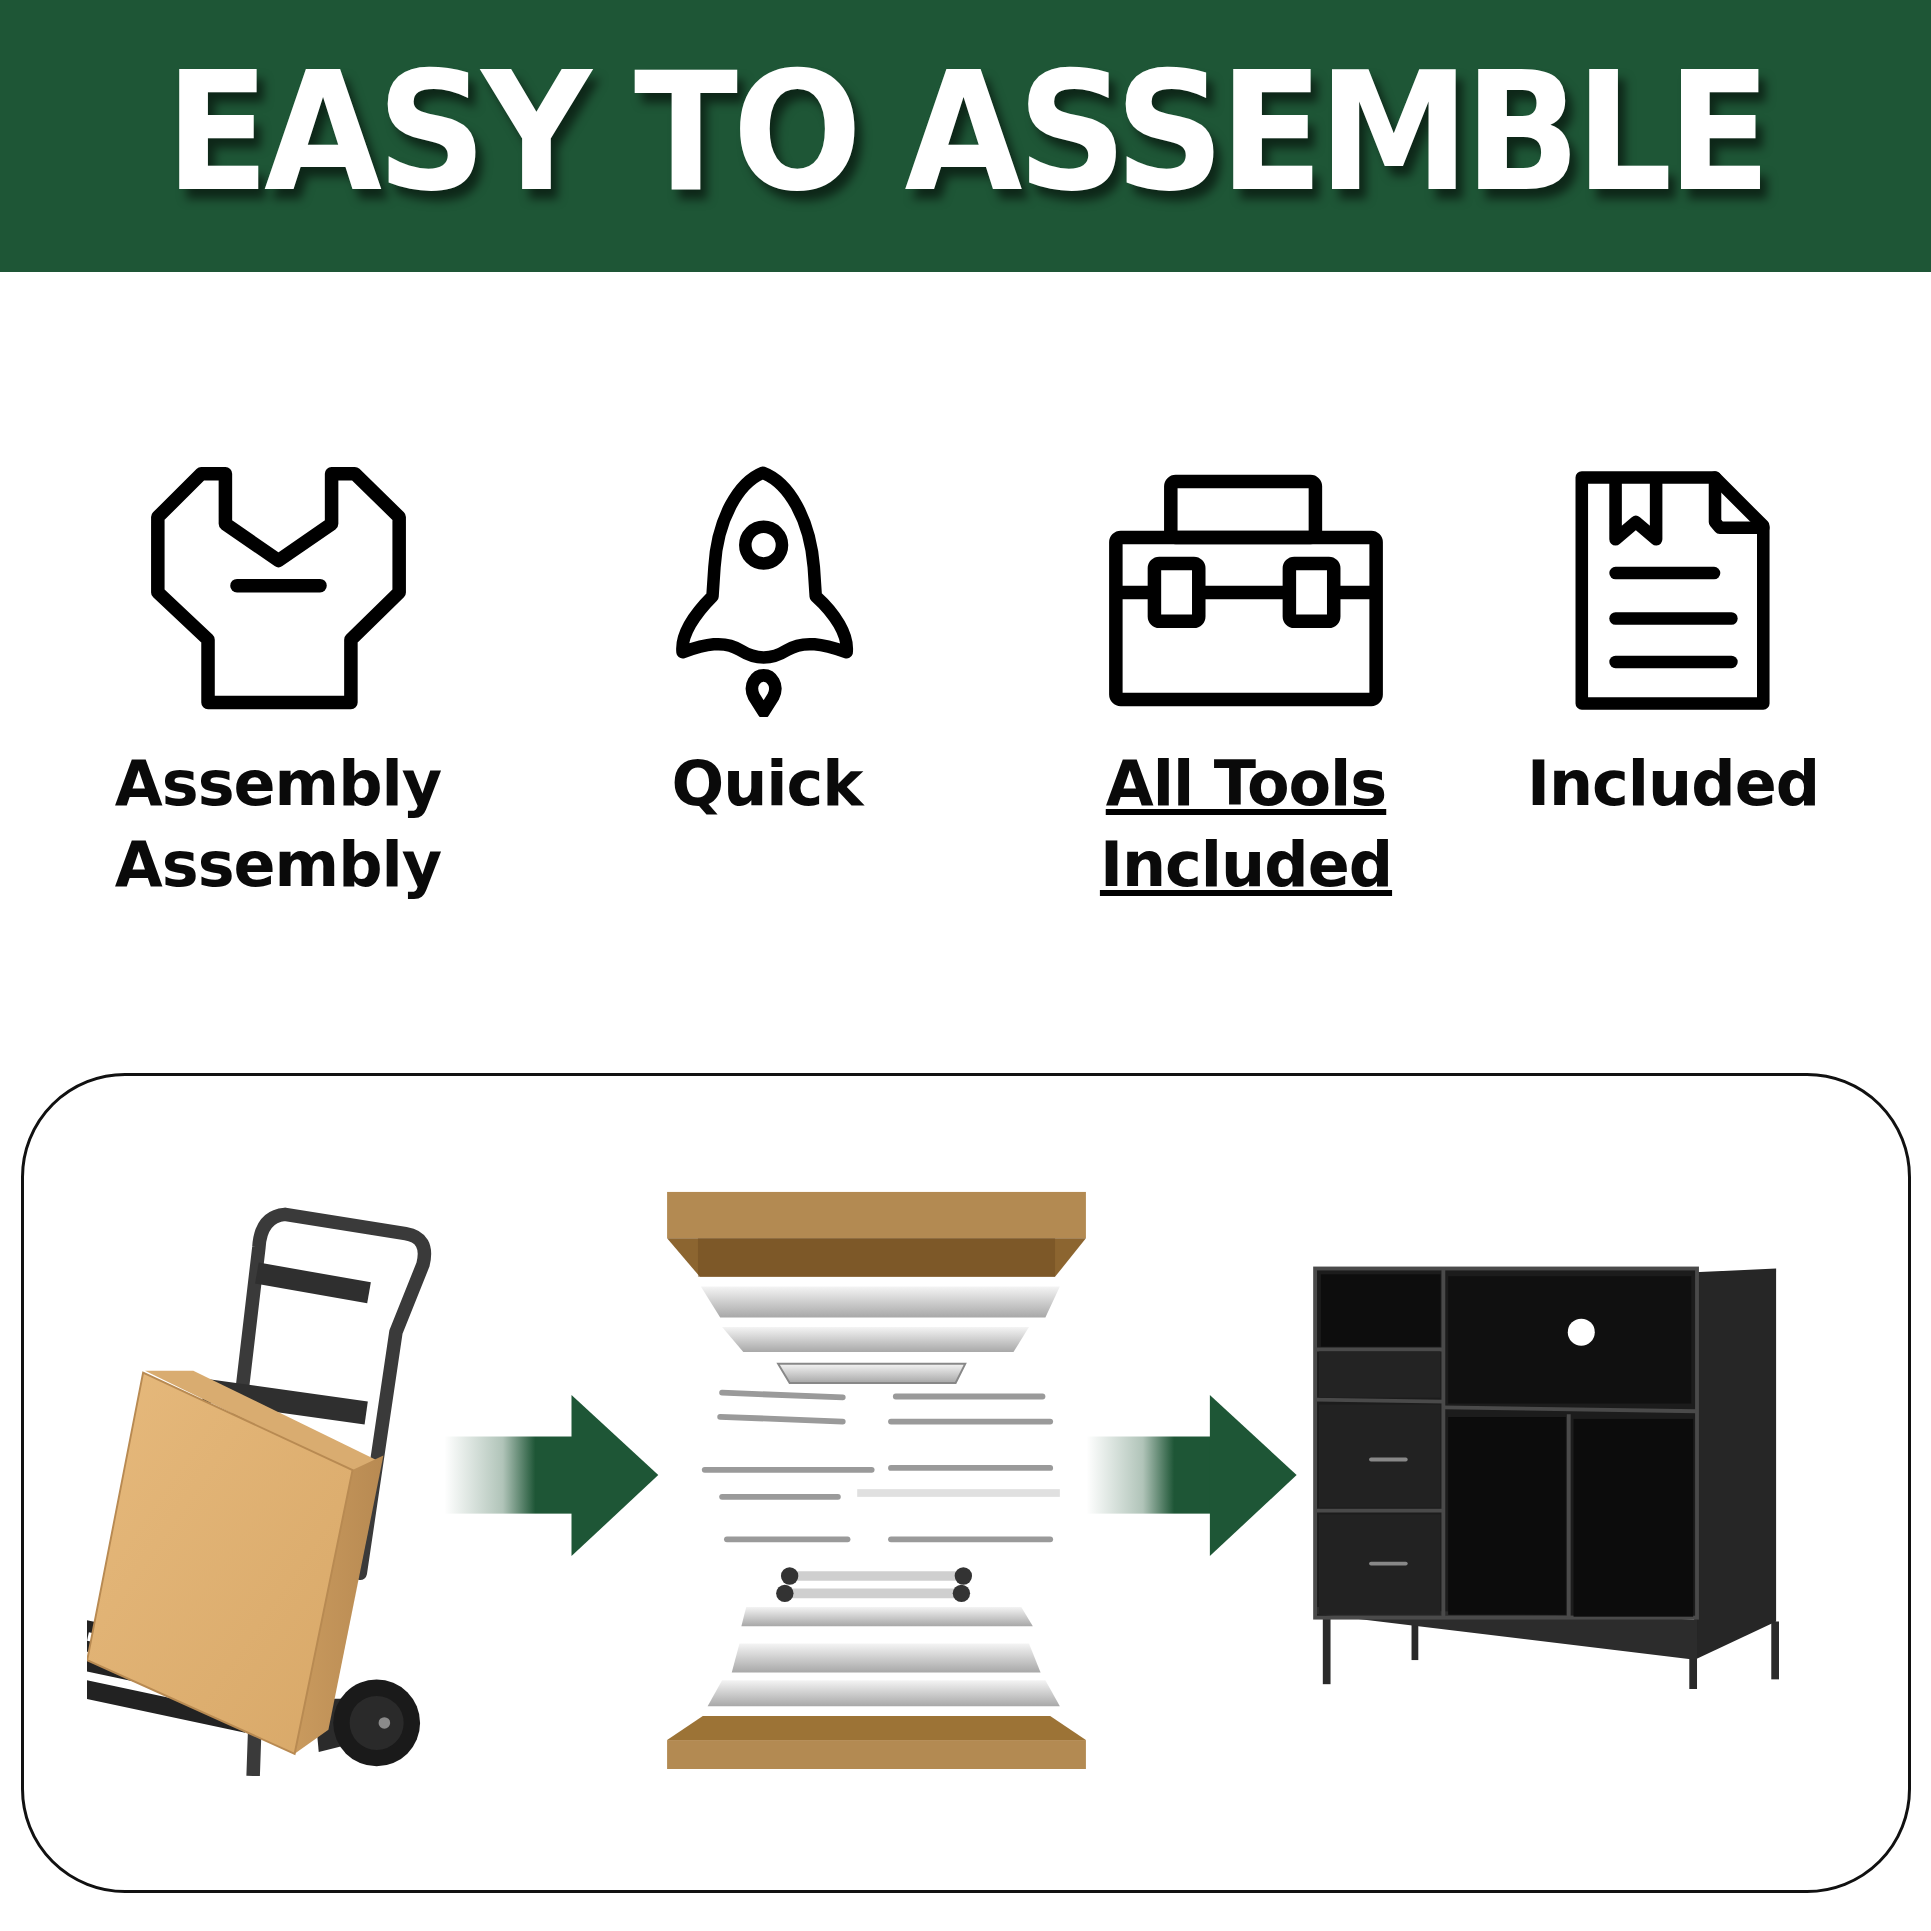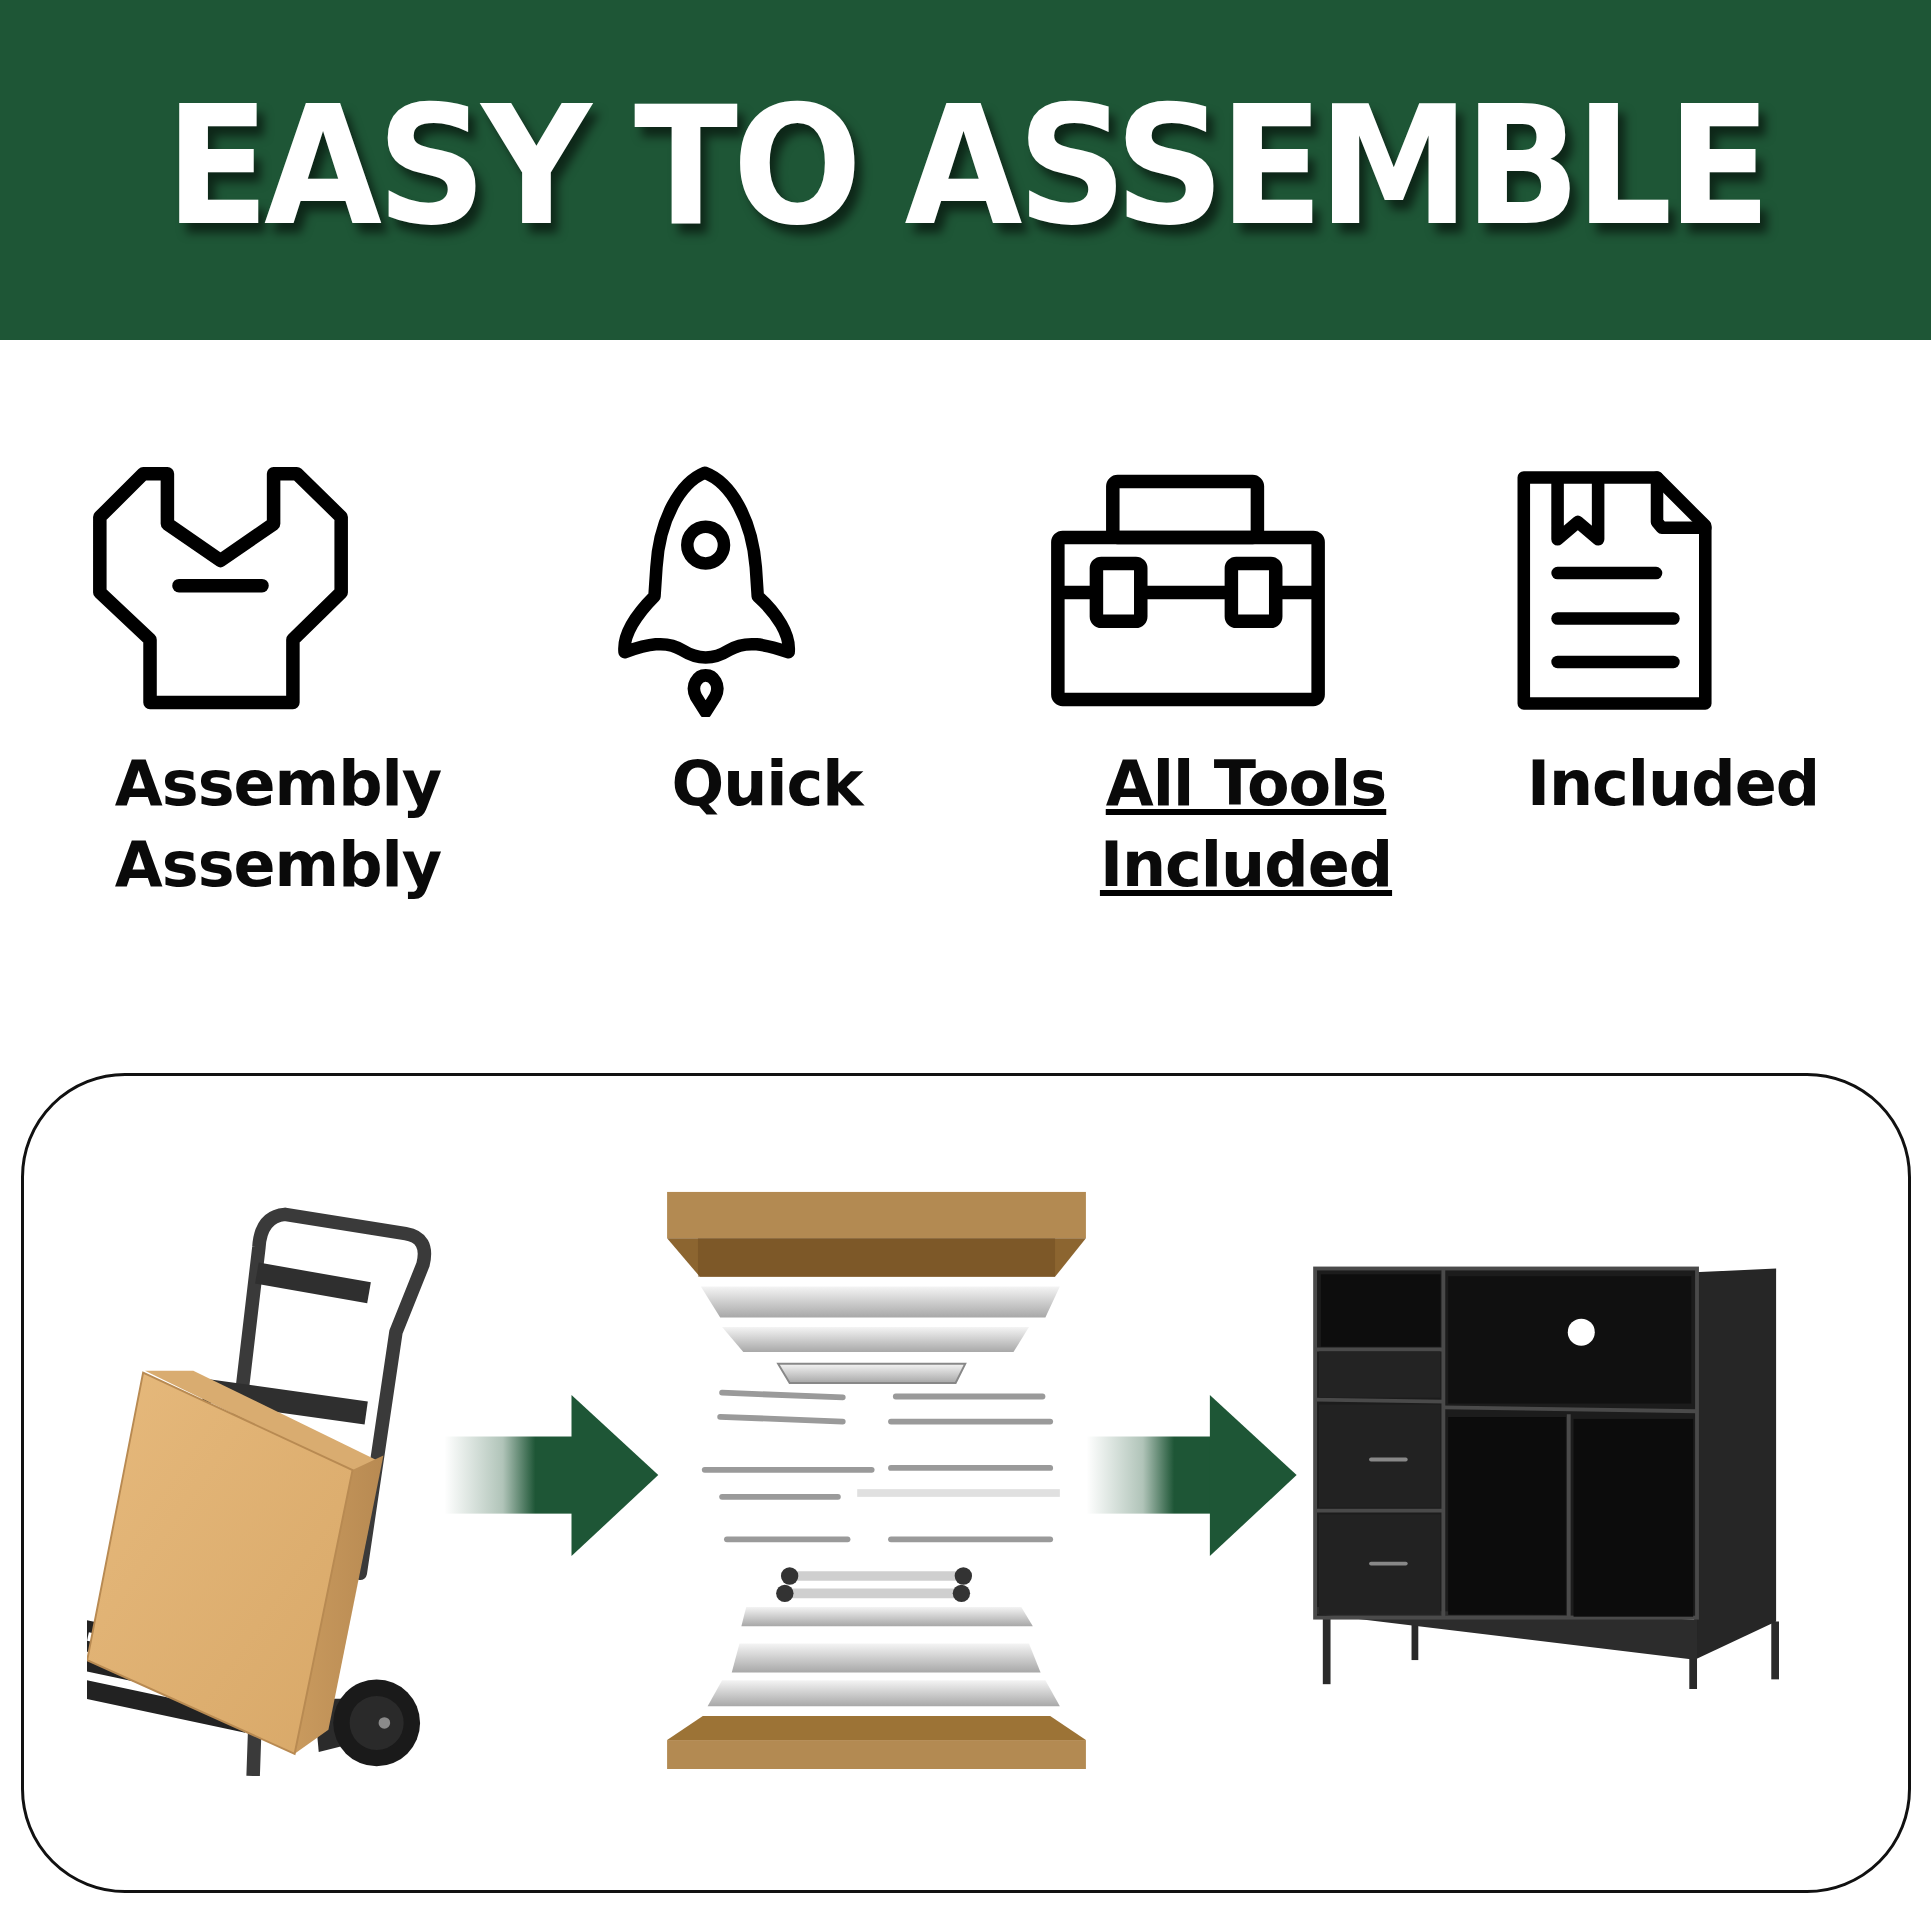--- a/index.html
+++ b/index.html
@@ -1,39 +1,39 @@
 <!DOCTYPE html>
 <html><head>
 <meta charset="utf-8">
 <style>
   * { box-sizing: border-box; margin: 0; padding: 0; }
   html, body { width: 1931px; height: 1931px; background: #ffffff; overflow: hidden; }
   body { position: relative; font-family: "DejaVu Sans", "Liberation Sans", sans-serif; }
 
   .banner {
-    position: absolute; left: 0; top: 0; width: 1931px; height: 340px;
+    position: absolute; left: 0; top: 0; width: 1931px; height: 272px;
     background: #1e5636;
     display: flex; align-items: center; justify-content: center;
   }
   .banner-title {
     color: #ffffff;
     font-family: "DejaVu Sans", sans-serif;
     font-weight: bold;
     font-size: 164px;
     letter-spacing: -5.8px;
     transform: scaleX(0.93);
     text-shadow: 7.7px 9.7px 9.7px rgba(0,0,0,0.55);
     white-space: nowrap;
     line-height: 1;
     margin-top: -5.8px;
   }
 
   .feature {
     position: absolute; top: 454px; width: 406px; height: 454px;
-    display: flex; flex-direction: column; 
+    display: flex; flex-direction: column; align-items: center;
   }
   .feature .icon-box { width: 290px; height: 270px; display: flex; align-items: center; justify-content: center; }
   .feature .icon-box svg { display: block; }
   .feature .label {
     margin-top: 19.3px;
     text-align: center;
     font-family: "DejaVu Sans", sans-serif;
     font-weight: bold;
     font-size: 62px;
     line-height: 81px;

